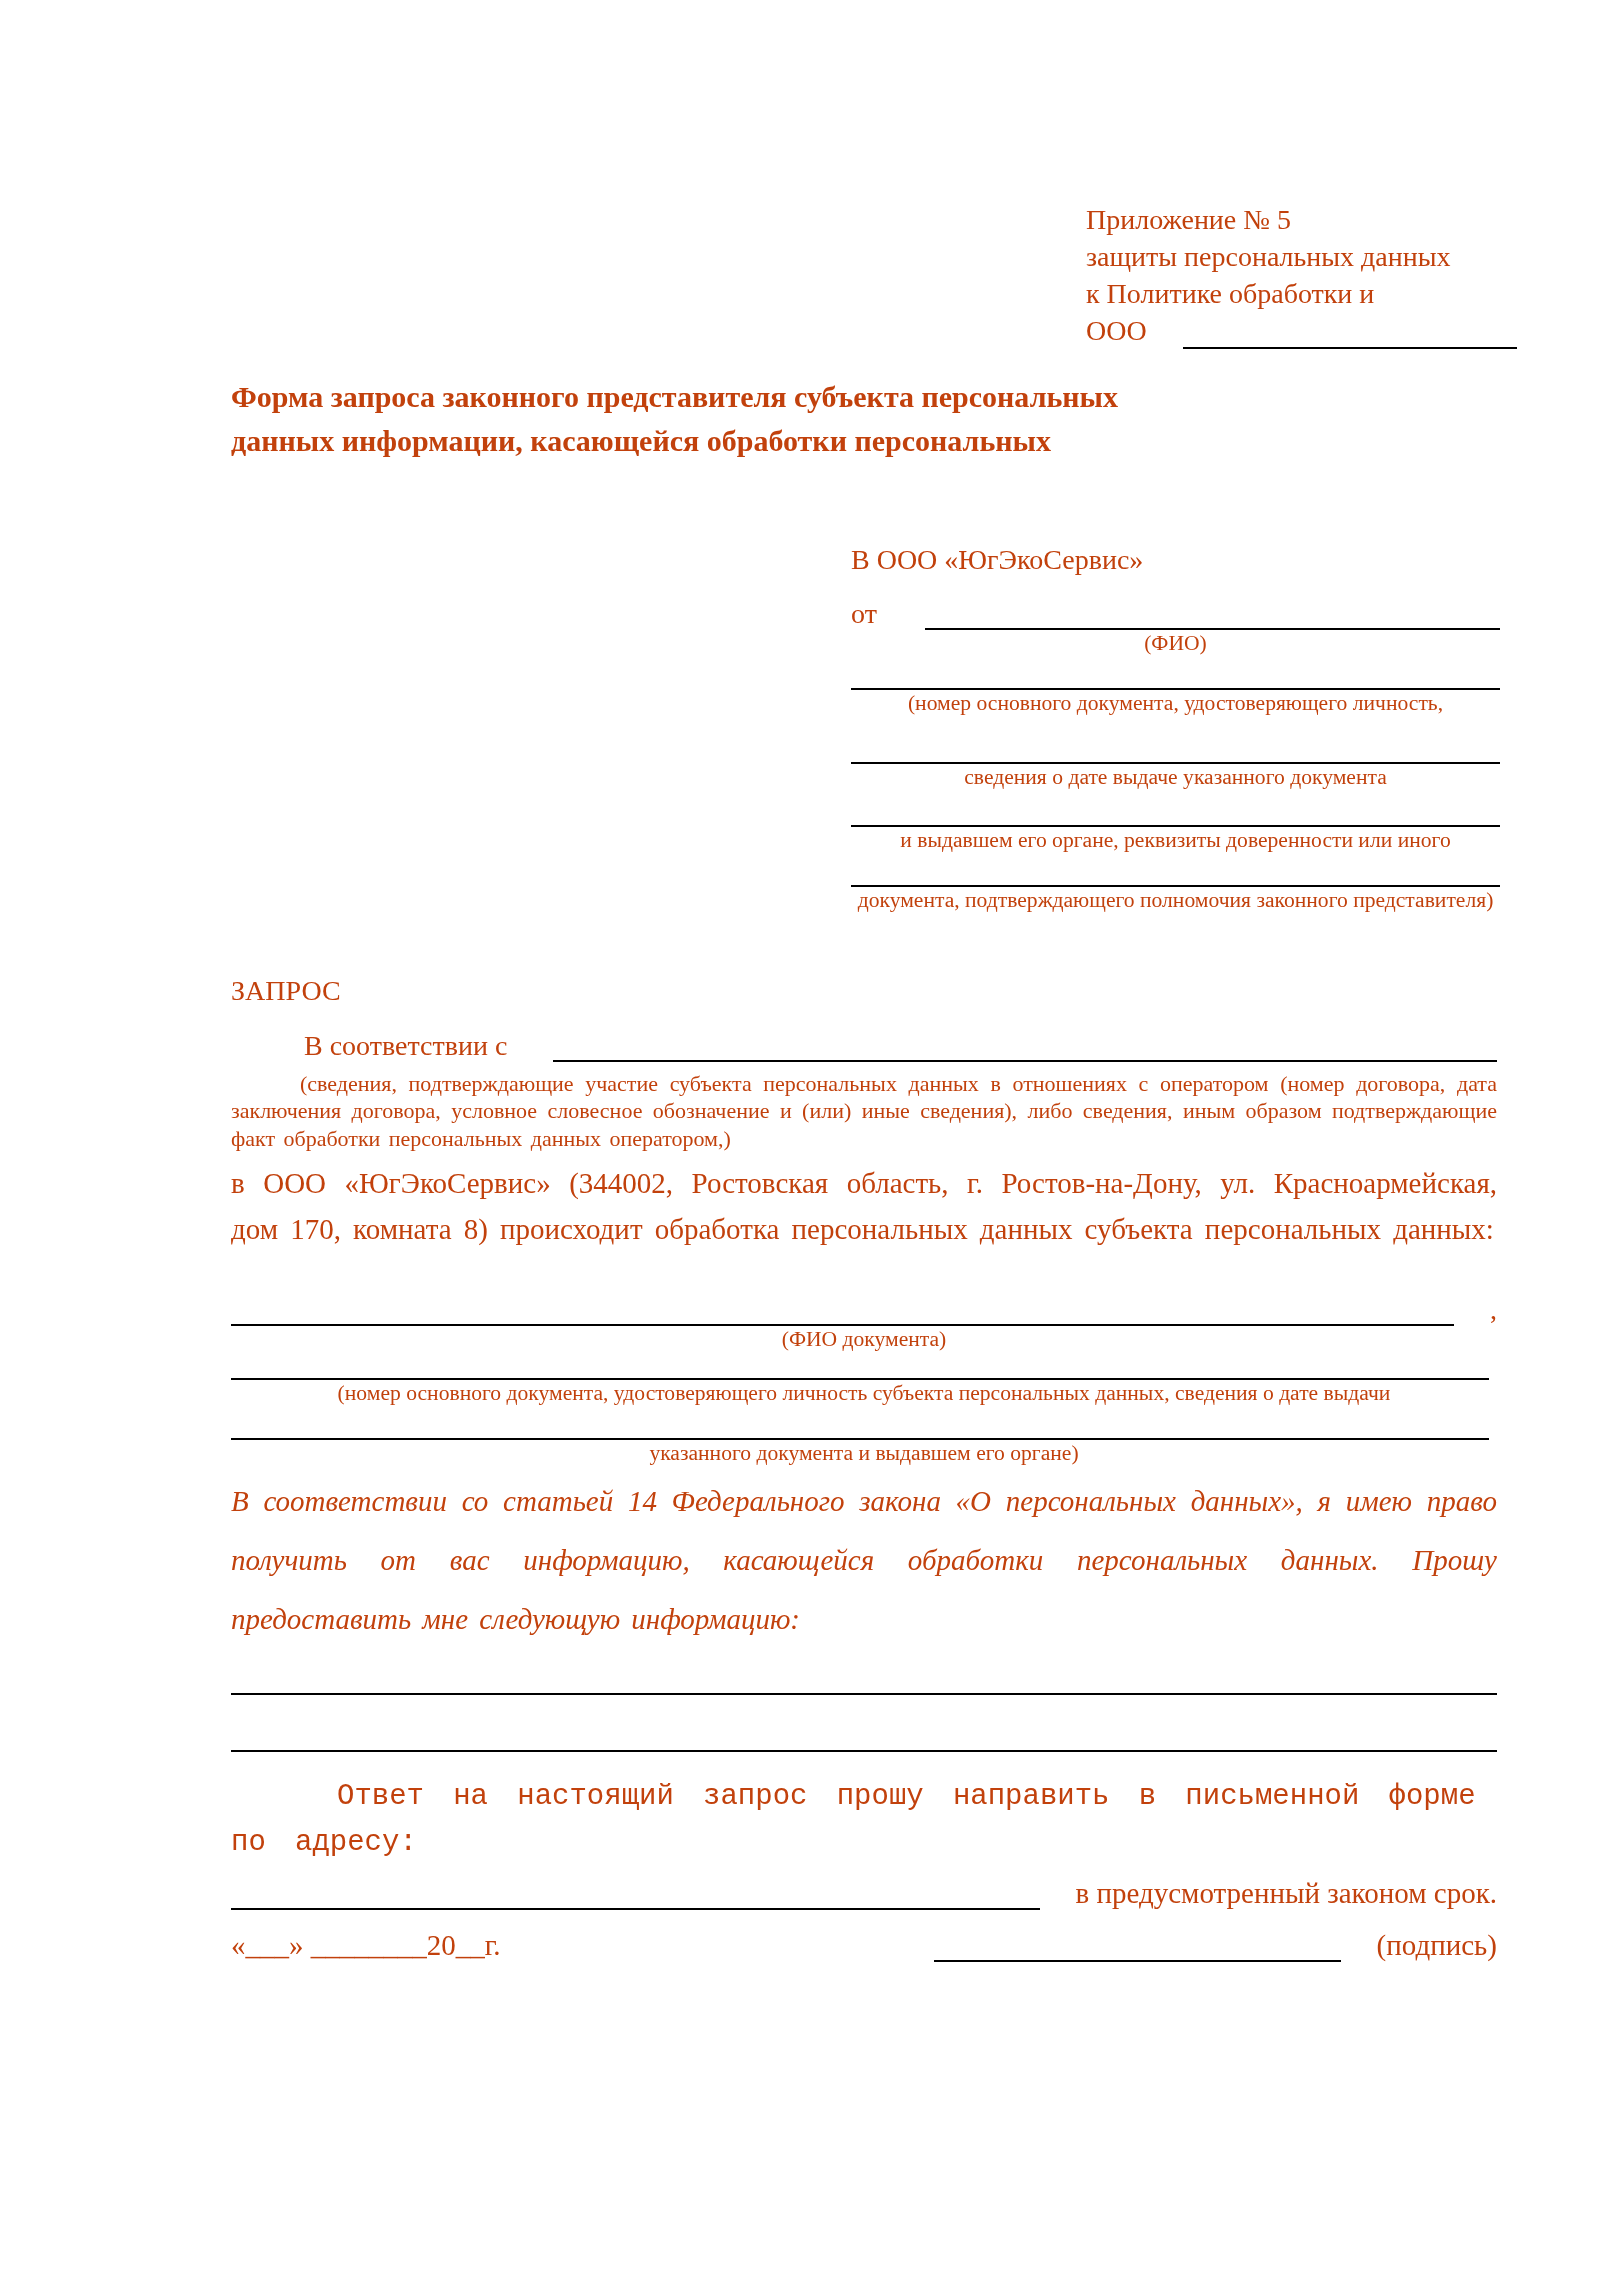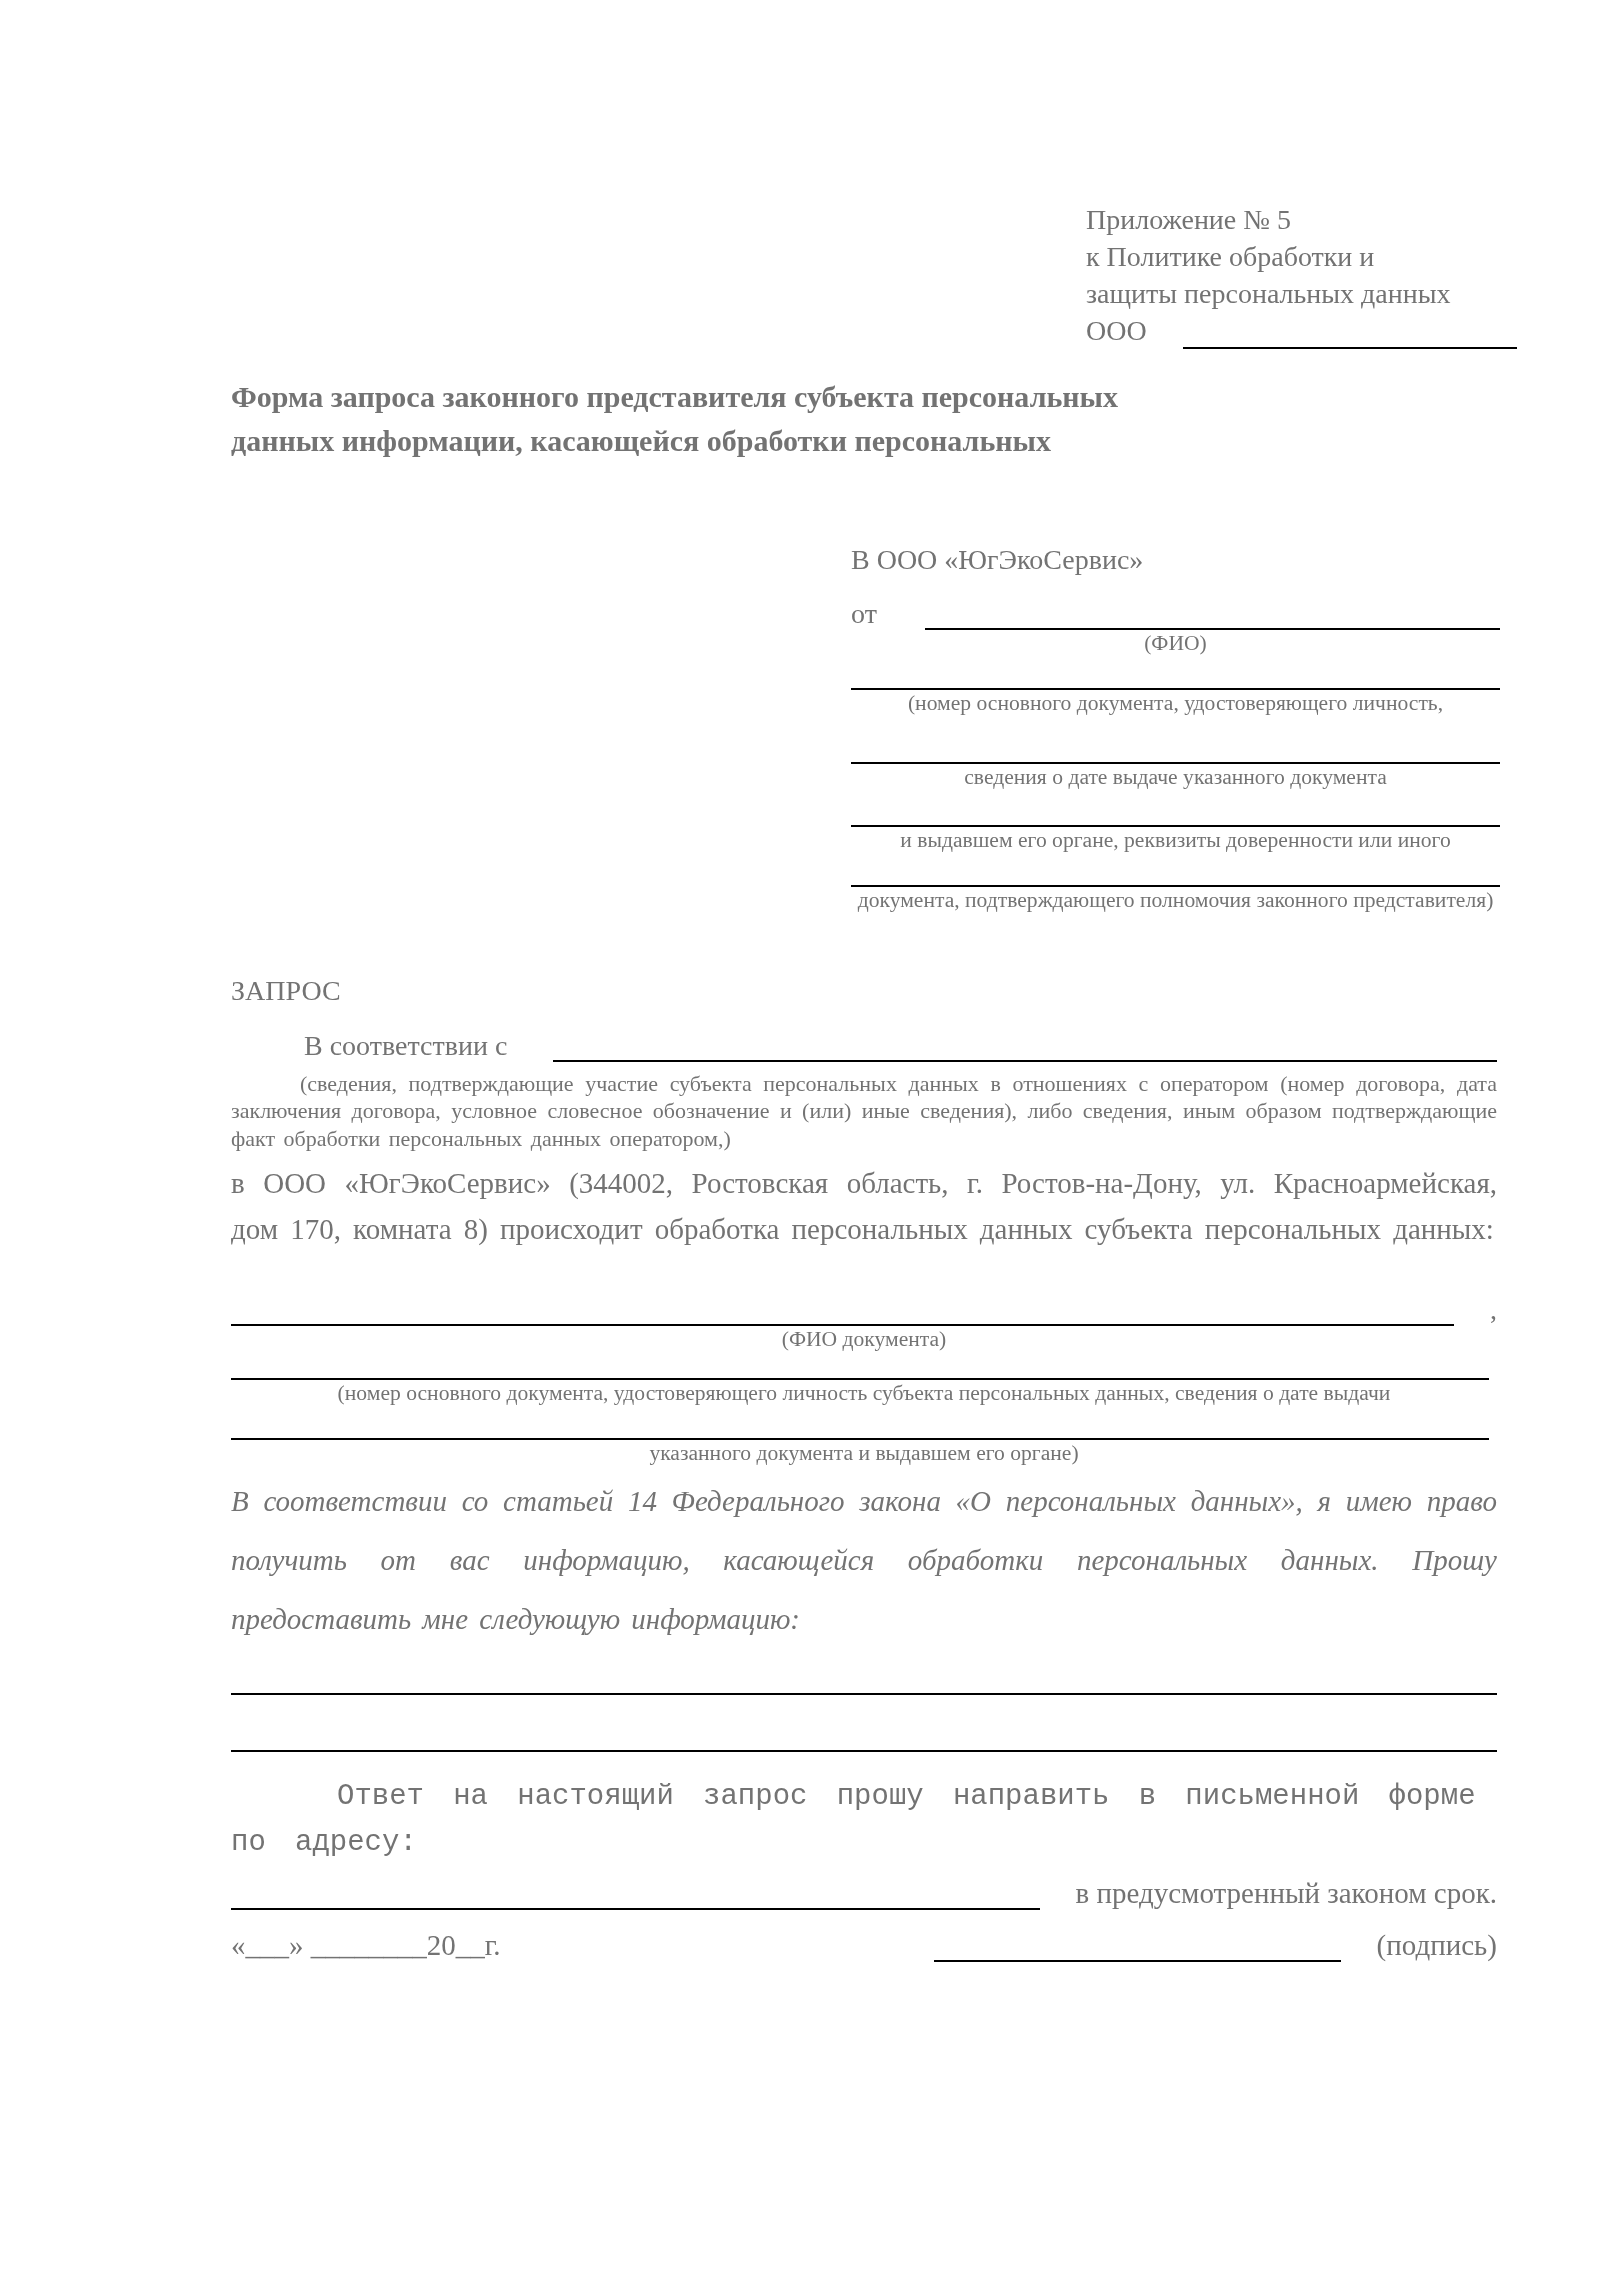--- a/index.html
+++ b/index.html
@@ -1,21 +1,21 @@
 <!DOCTYPE html>
 <html><head>
 <meta charset="utf-8">
 <style>
   * { margin:0; padding:0; box-sizing:border-box; }
   html,body { background:#ffffff; }
   .page {
     position:relative;
     width:1621px; height:2031px;
     background:#ffffff;
-    color:#737373;
+    color:#c2410c;
     font-family:"Liberation Serif","DejaVu Serif",serif;
     font-size:28px;
     overflow:hidden;
   }
   .abs { position:absolute; }
   .blank { display:inline-block; border-bottom:2px solid #000; }
   .write-line { border-bottom:2px solid #000; }
   .caption { text-align:center; font-size:21.6px; line-height:27.4px; }
   .fine { font-size:22px; line-height:27.4px; text-align:justify; }
   .para { text-align:justify; }
@@ -23,22 +23,22 @@
   .bold { font-weight:bold; }
   .center { }
 </style>
 </head>
 <body>
 
 <div class="page">
 
   <div class="abs" style="left:1086px; top:201px; width:431px; line-height:37px;">
     <div>Приложение № 5</div>
+    <div>защиты персональных данных</div>
     <div>к Политике обработки и</div>
-    <div>защиты персональных данных</div>
     <div class="flex-bottom">
       <span>ООО</span>
         <span class="blank" style="flex:1; height:29px;"></span>
     </div>
   </div>
 
   <div class="abs bold center" style="left:231px; top:375px; width:1266px; font-size:30px; line-height:44px;">
     <div>Форма запроса законного представителя субъекта персональных</div>
     <div>данных информации, касающейся обработки персональных</div>
   </div>

